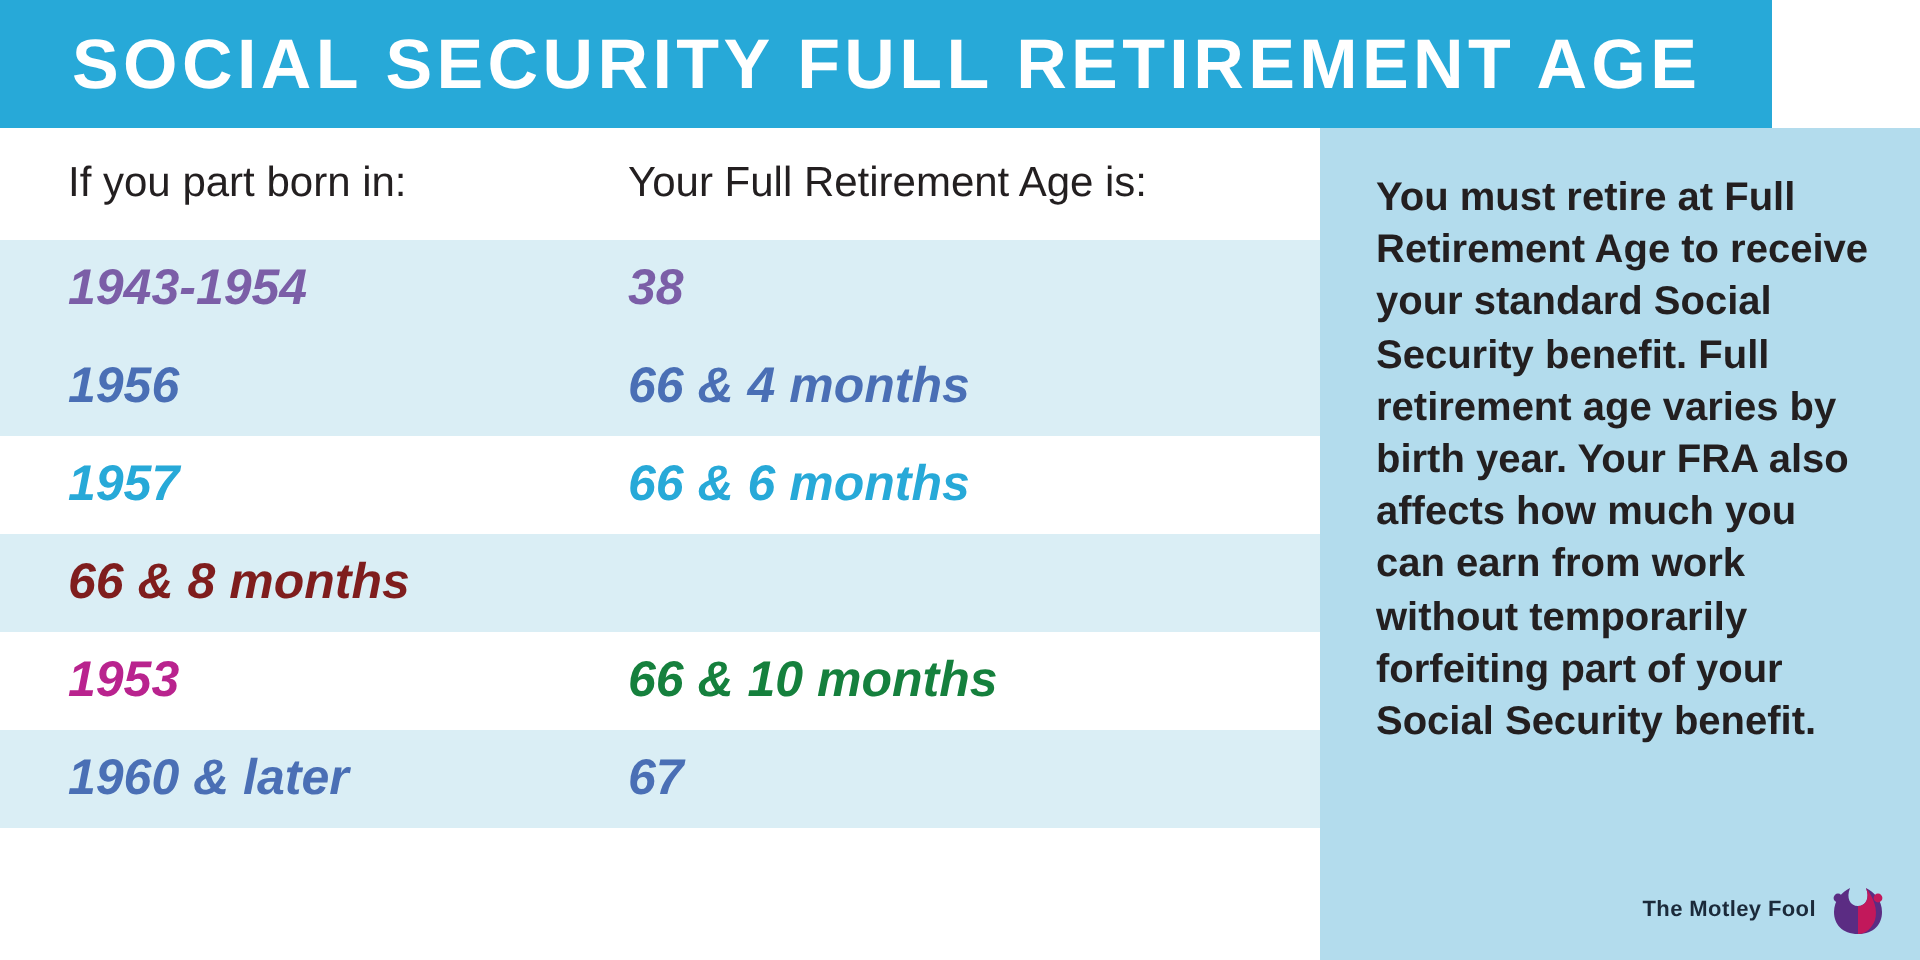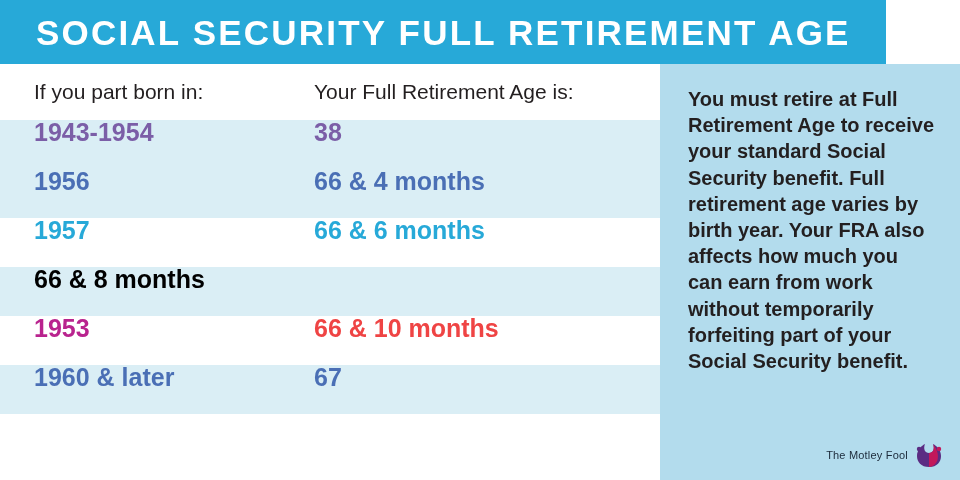--- a/index.html
+++ b/index.html
@@ -67,23 +67,24 @@
     padding-left: 34px;
     box-sizing: border-box;
   }
   .col-b {
     flex: 1;
     padding-left: 34px;
     box-sizing: border-box;
   }
   .table-row {
     display: flex;
-    align-items: flex-start;
+    align-items: center;
     height: 49px;
     box-sizing: border-box;
+    font-style: italic;
   }
   .table-row.shaded {
     background: #daeef5;
   }
   .table-row .col-a, .table-row .col-b {
     font-size: 25px;
     font-weight: bold;
     line-height: 1;
   }
   .side-panel {
@@ -104,21 +105,21 @@
   .logo {
     position: absolute;
     right: 16px;
     bottom: 10px;
     display: flex;
     align-items: center;
     gap: 6px;
   }
   .logo-text {
     font-size: 11px;
-    font-weight: normal;
+    font-weight: bold;
     color: #1b2a3a;
     letter-spacing: 0.2px;
   }
   .jester {
     width: 30px;
     height: 30px;
     position: relative;
   }
 </style>
 </head>
@@ -144,25 +145,25 @@
       </div>
       <div class="table-row shaded">
         <div class="col-a" style="color: rgb(74, 111, 181);">1956</div>
         <div class="col-b" style="color: rgb(74, 111, 181);">66 &amp; 4 months</div>
       </div>
       <div class="table-row">
         <div class="col-a" style="color: rgb(39, 169, 216);">1957</div>
         <div class="col-b" style="color: rgb(39, 169, 216);">66 &amp; 6 months</div>
       </div>
       <div class="table-row shaded">
-        <div class="col-b" style="color: #000000;">66 &amp; 8 months</div>
+        <div class="col-b" style="color: #7f1d1d;">66 &amp; 8 months</div>
       </div>
       <div class="table-row">
         <div class="col-a" style="color: rgb(185, 35, 142);">1953</div>
-        <div class="col-b" style="color: #ef4444;">66 &amp; 10 months</div>
+        <div class="col-b" style="color: #15803d;">66 &amp; 10 months</div>
       </div>
       <div class="table-row shaded">
         <div class="col-a" style="color: rgb(74, 111, 181);">1960 &amp; later</div>
         <div class="col-b" style="color: rgb(74, 111, 181);">67</div>
       </div>
     </div>
 
     <div class="side-panel" style="background: rgb(179, 220, 237);">
       <p>You must retire at Full Retirement Age to receive your standard Social Security benefit. Full retirement age varies by birth year. Your FRA also affects how much you can earn from work without temporarily forfeiting part of your Social Security benefit.</p>
 

